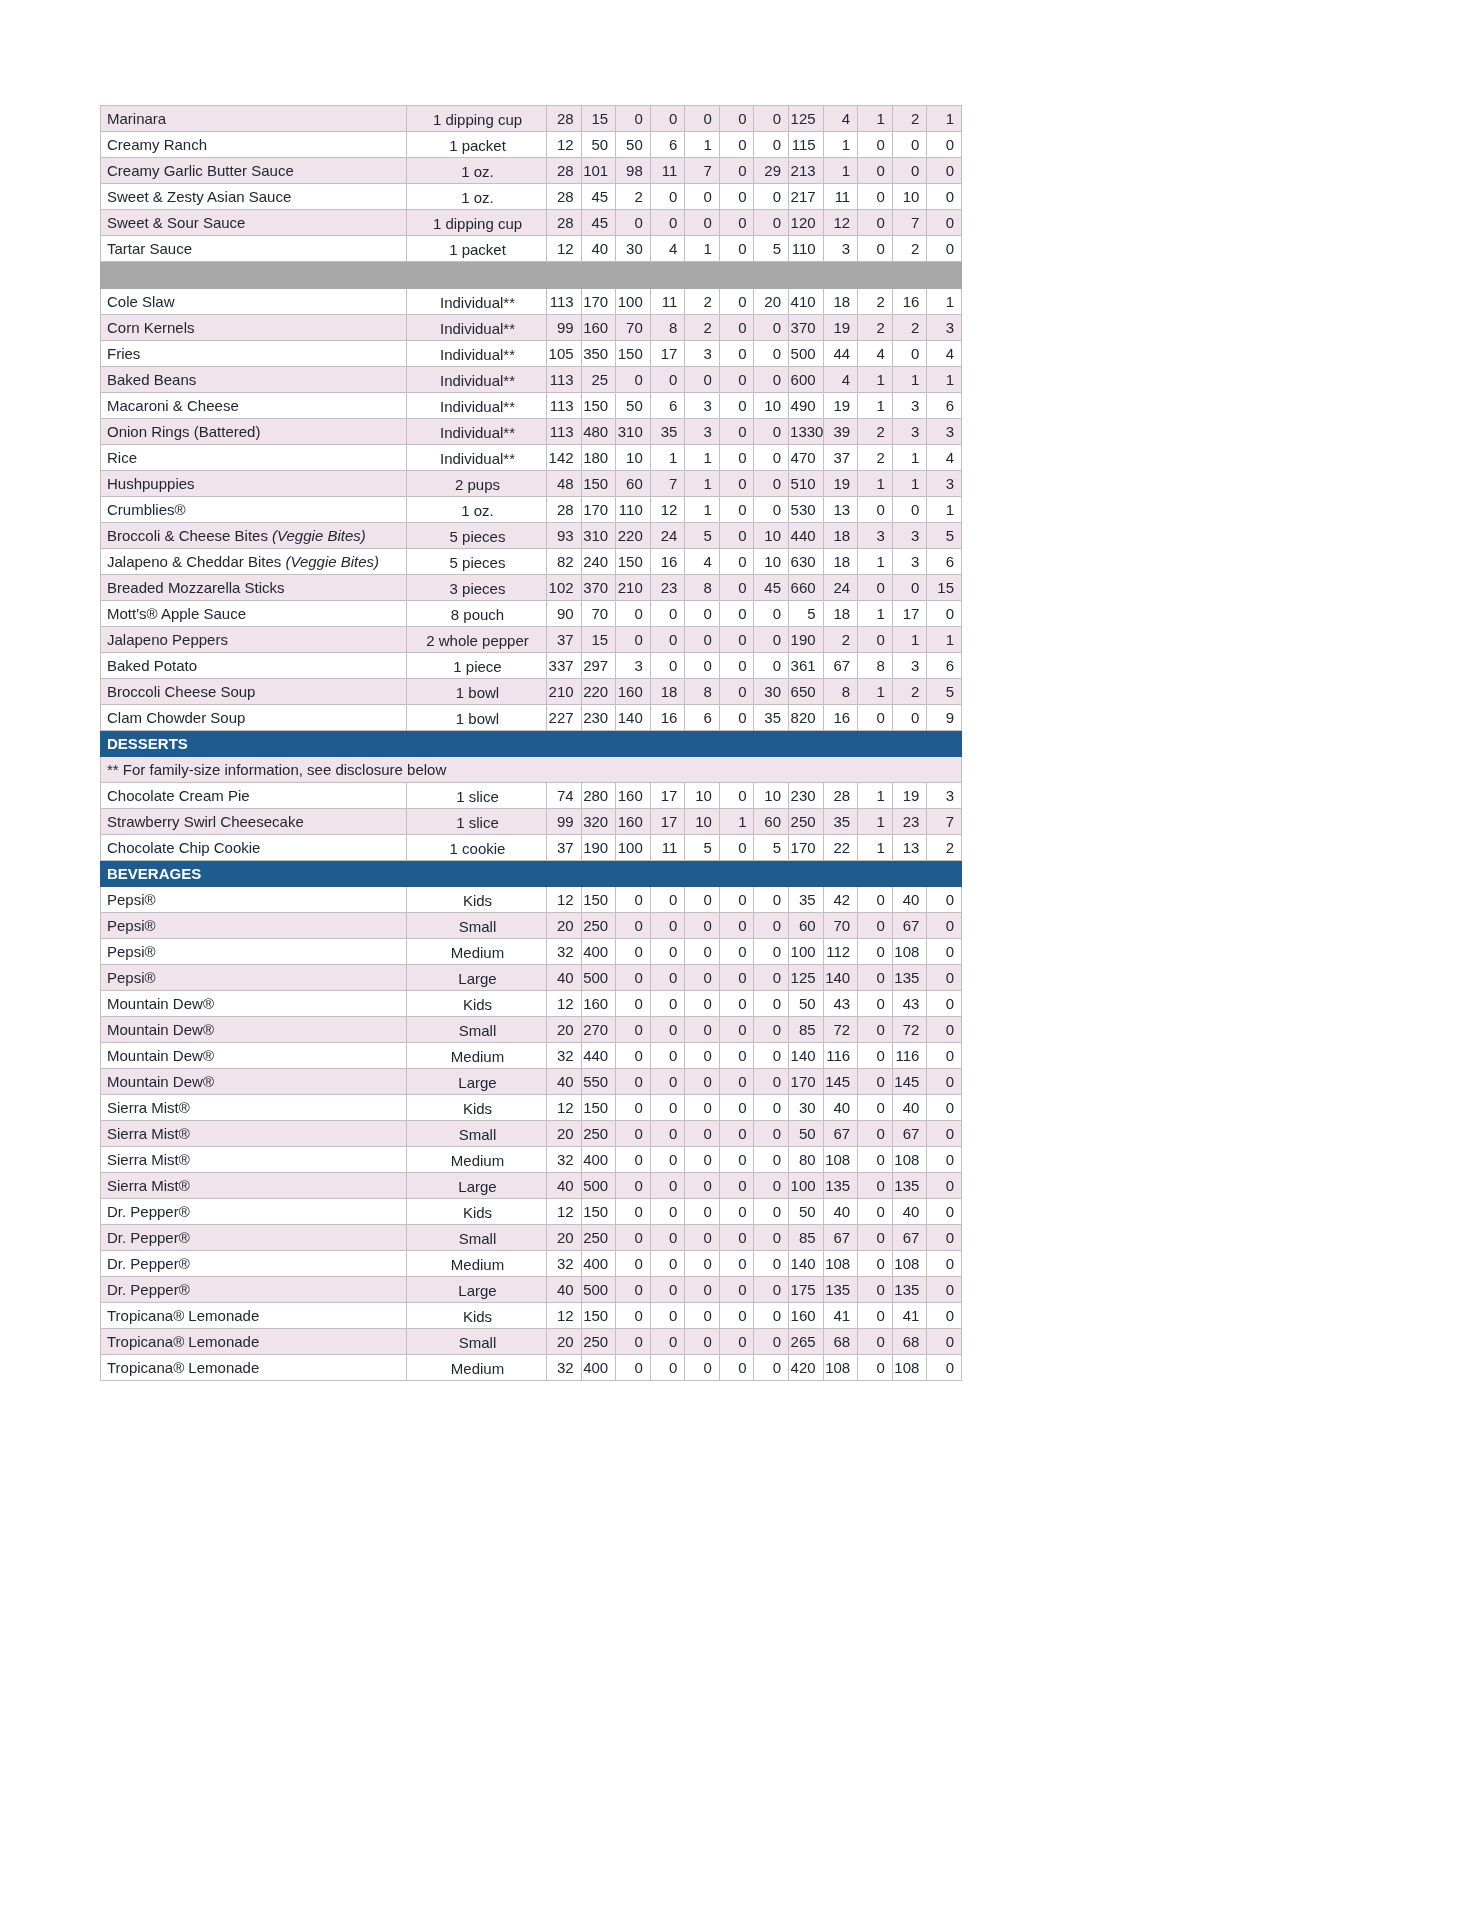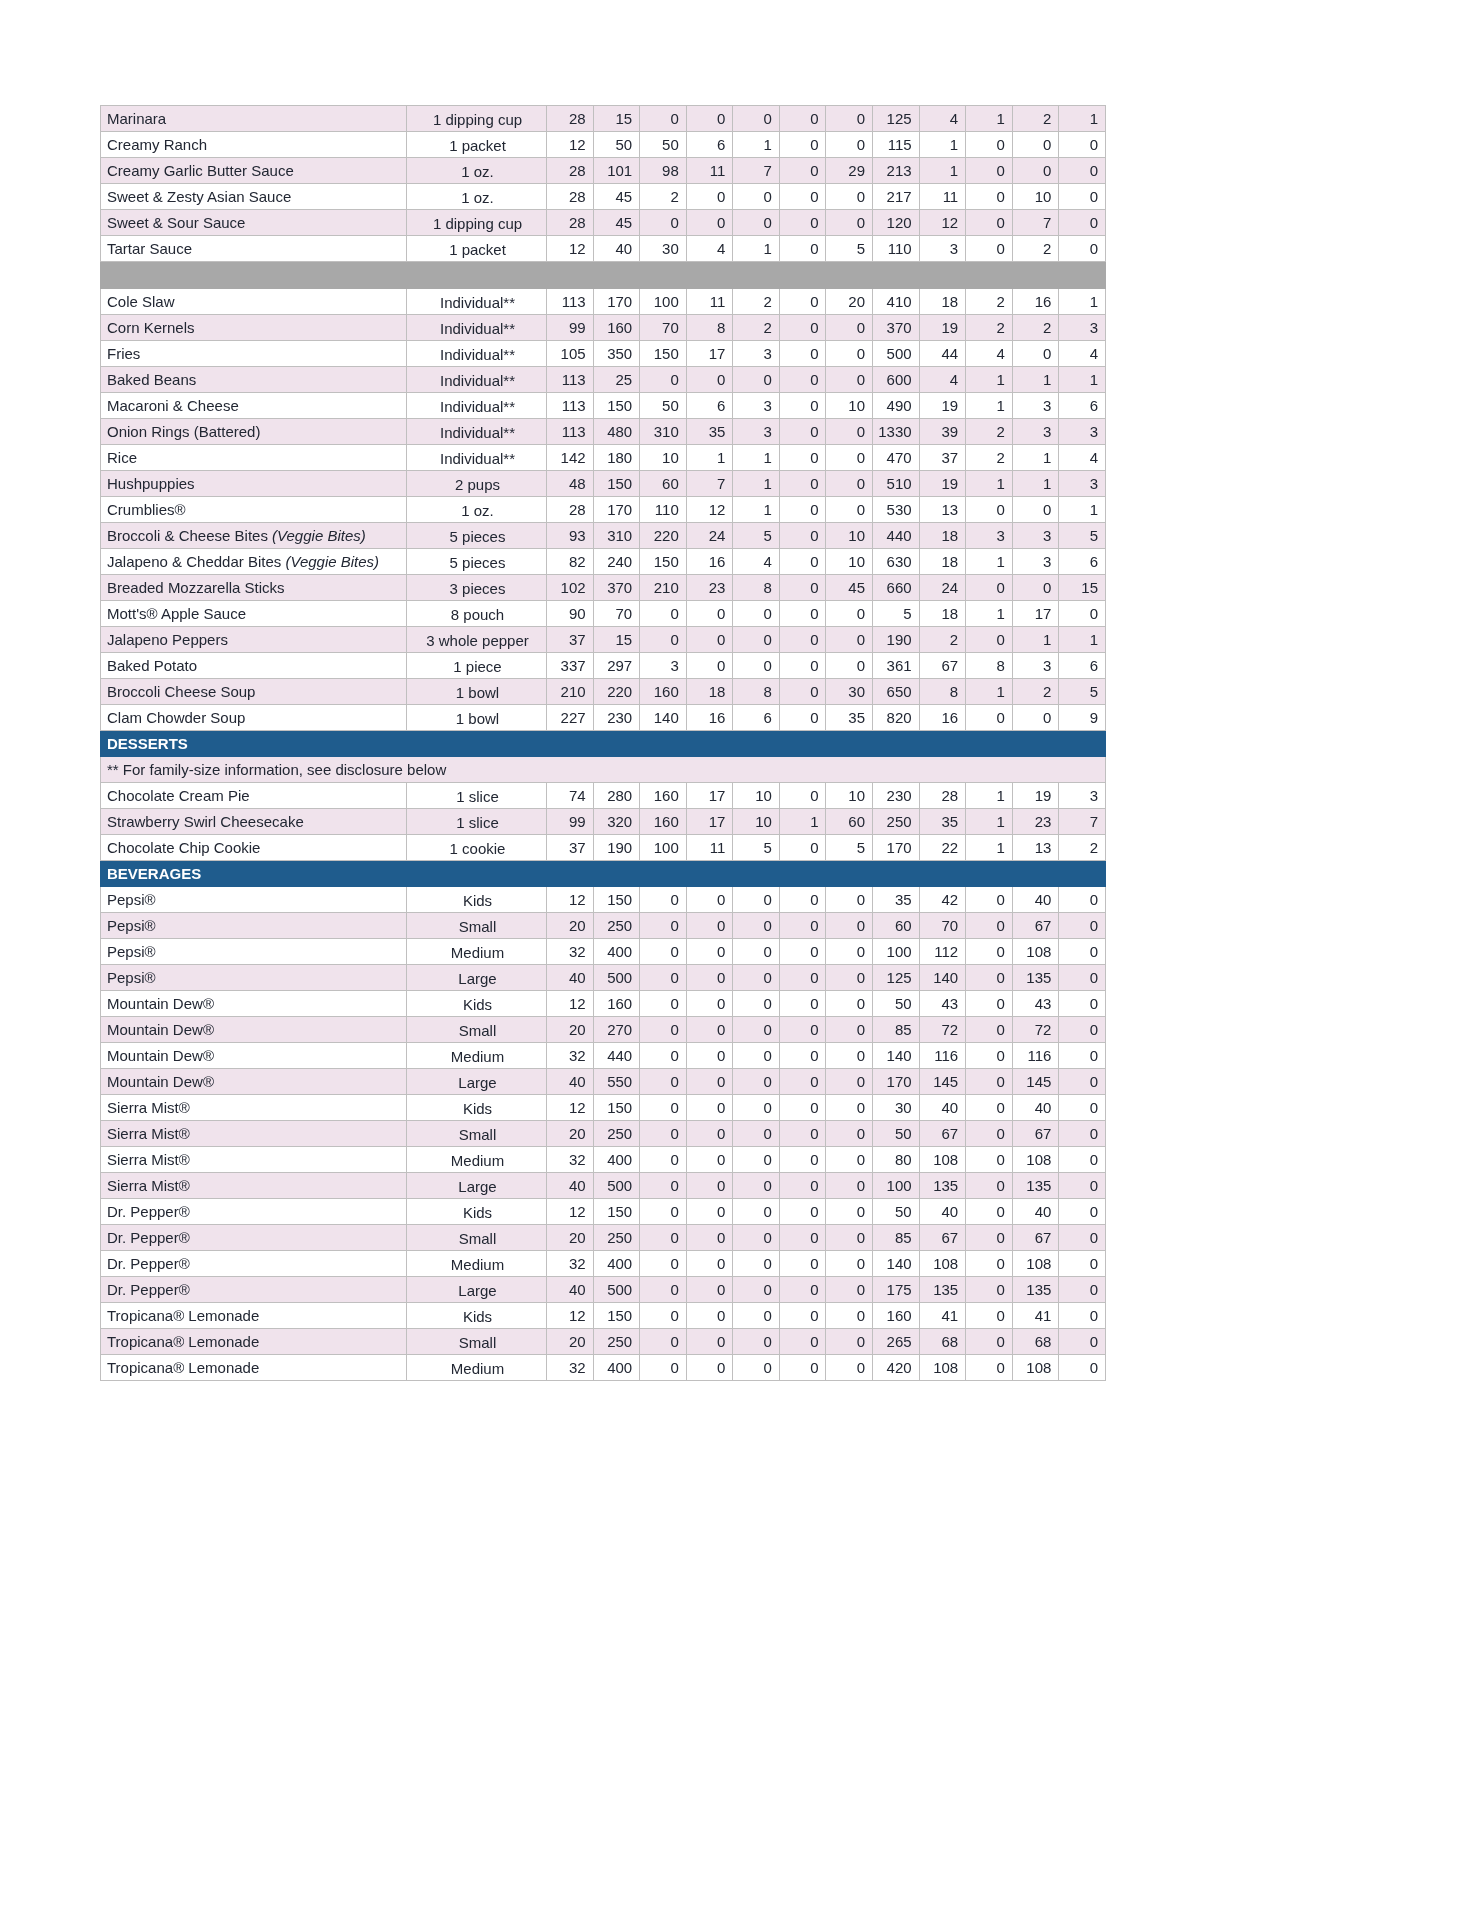--- a/index.html
+++ b/index.html
@@ -16,21 +16,21 @@
   }
   .sheet {
     position: absolute;
     left: 100px;
     top: 105px;
     width: 1006px;
   }
   table.nutrition {
     border-collapse: collapse;
     table-layout: fixed;
-    width: 1006px;
+    width: 862px;
     font-size: 15px;
     color: var(--text-color, #222733);
   }
   col.c-name { width: 306px; }
   col.c-serving { width: 140px; }
   td {
     height: 26px;
     border: 1px solid var(--border-color, #c0bfbf);
     overflow: hidden;
     white-space: nowrap;
@@ -383,21 +383,21 @@
           <td class="num">0</td>
           <td class="num">0</td>
           <td class="num">5</td>
           <td class="num">18</td>
           <td class="num">1</td>
           <td class="num">17</td>
           <td class="num">0</td>
         </tr>
         <tr class="shaded">
           <td class="name"><span>Jalapeno Peppers</span></td>
-          <td class="serving">3 whole pepper</td>
+          <td class="serving">2 whole pepper</td>
           <td class="num">37</td>
           <td class="num">15</td>
           <td class="num">0</td>
           <td class="num">0</td>
           <td class="num">0</td>
           <td class="num">0</td>
           <td class="num">0</td>
           <td class="num">190</td>
           <td class="num">2</td>
           <td class="num">0</td>

